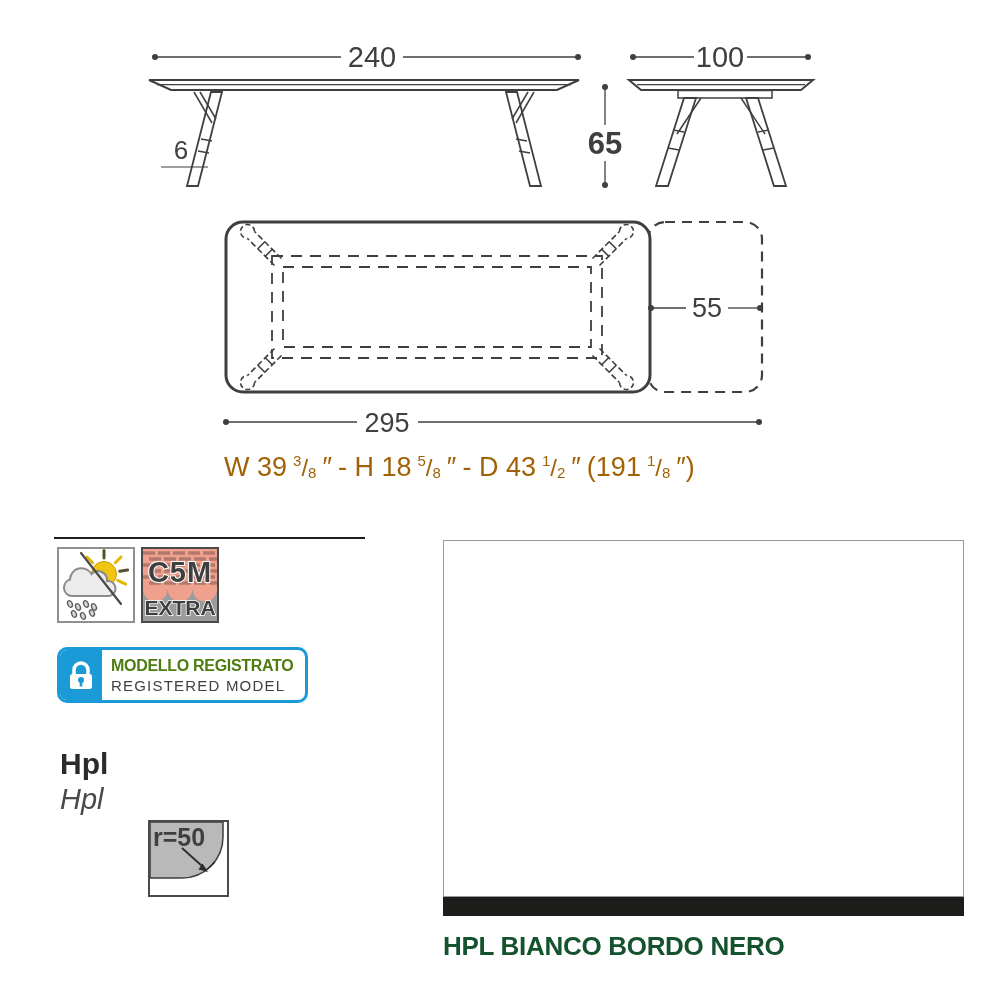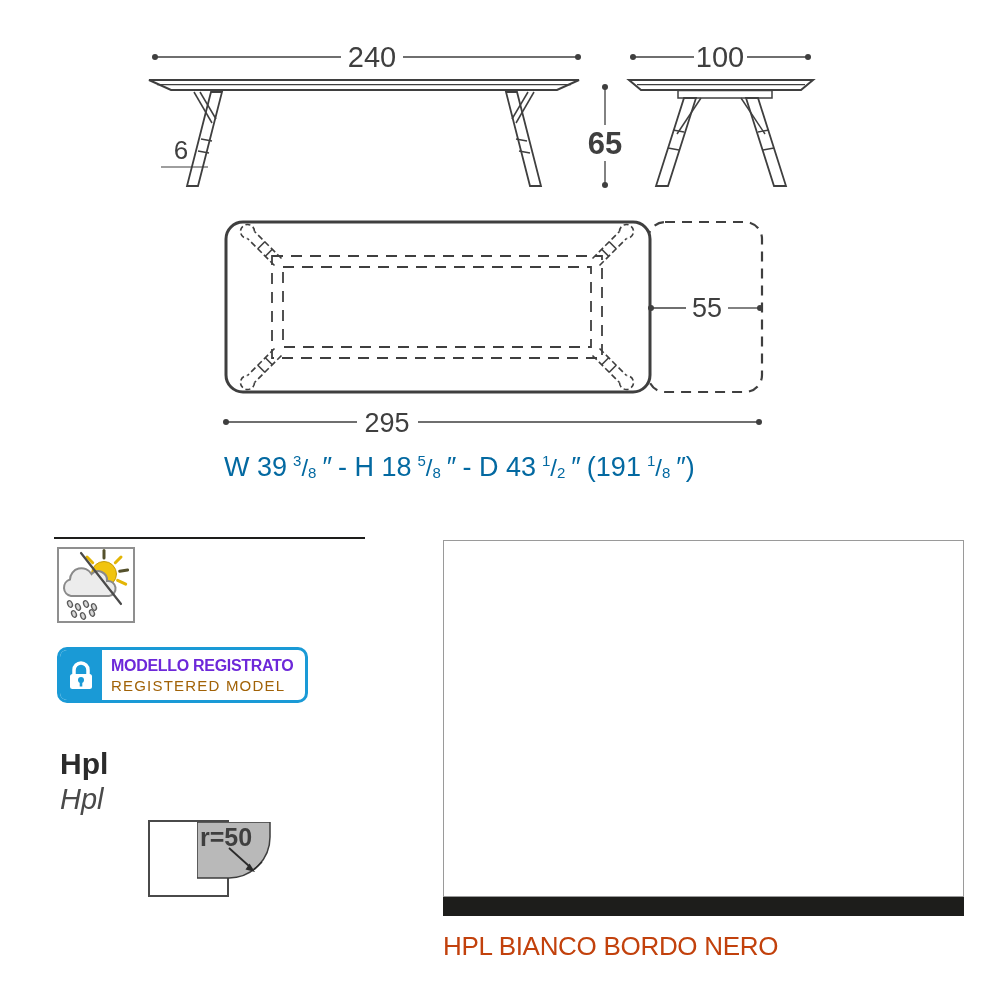--- a/index.html
+++ b/index.html
@@ -3,50 +3,50 @@
 <meta charset="utf-8">
 <style>
   html,body{margin:0;padding:0;background:#fff;}
   .page{position:relative;width:1000px;height:1000px;background:#fff;overflow:hidden;
         font-family:"Liberation Sans",sans-serif;color:#3f3f3f;}
   svg text{font-family:"Liberation Sans",sans-serif;fill:#3f3f3f;}
   .drawing{position:absolute;left:0;top:0;}
 
   
   .imperial{position:absolute;left:224px;top:452px;display:flex;align-items:baseline;
-            gap:6px;font-size:27px;color:#0369a1;white-space:nowrap;}
+            gap:6px;font-size:27px;color:#a16207;white-space:nowrap;}
   .imperial .frac{display:inline-flex;align-items:baseline;}
   .imperial .num{font-size:15px;position:relative;top:-10px;}
   .imperial .den{font-size:15px;position:relative;top:2px;}
   .imperial .fslash{font-size:24px;margin:0 0px;}
 
   .divider{position:absolute;left:54px;top:537px;width:311px;border-top:2px solid #1d1d1b;}
 
   .icon-box{position:absolute;background:#fff;box-sizing:border-box;}
   .icon-weather{left:57px;top:547px;width:78px;height:76px;border:2px solid #8f8f8f;}
   .icon-c5m{left:141px;top:547px;width:78px;height:76px;border:2px solid #4a4a4a;}
   .icon-sp{left:57px;top:820px;width:81px;height:77px;border:2px solid #4a4a4a;}
-  .icon-r{left:148px;top:820px;width:81px;height:77px;border:2px solid #4a4a4a;padding-left:47px;}
+  .icon-r{left:148px;top:820px;width:81px;height:77px;border:2px solid #4a4a4a;}
 
   .badge{position:absolute;left:57px;top:647px;display:flex;align-items:stretch;
          border:3px solid #1a9ad6;border-radius:10px;overflow:hidden;background:#fff;height:50px;}
   .badge-lock{width:42px;background:#1a9ad6;display:flex;align-items:center;justify-content:center;}
   .badge-text{padding:3px 12px 3px 9px;display:flex;flex-direction:column;justify-content:center;}
-  .badge-line1{color:#6d28d9;font-weight:bold;font-size:16px;letter-spacing:-0.3px;line-height:20px;}
-  .badge-line2{color:#a16207;font-weight:normal;font-size:15px;letter-spacing:1.2px;line-height:19px;}
+  .badge-line1{color:#4d7c0f;font-weight:bold;font-size:16px;letter-spacing:-0.3px;line-height:20px;}
+  .badge-line2{color:#404040;font-weight:normal;font-size:15px;letter-spacing:1.2px;line-height:19px;}
 
   .material{position:absolute;left:60px;top:747px;}
   .material-bold{font-weight:bold;font-size:30px;color:#2b2b2b;line-height:34px;}
   .material-italic{font-style:italic;font-size:29px;color:#4a4a4a;line-height:36px;font-weight:300;}
 
   .swatch{position:absolute;left:443px;top:540px;width:521px;}
   .swatch-fill{width:100%;height:357px;background:#ffffff;border:1px solid #9a9a9a;box-sizing:border-box;}
   .swatch-edge{width:100%;height:19px;background:#1d1d1b;}
-  .swatch-label{position:absolute;left:443px;top:931px;font-weight:normal;font-size:26px;
-                color:#c2410c;letter-spacing:-0.3px;}
+  .swatch-label{position:absolute;left:443px;top:931px;font-weight:bold;font-size:26px;
+                color:#14532d;letter-spacing:-0.3px;}
 </style>
 </head>
 <body>
 
 <div class="page">
 
   <svg class="drawing" width="1000" height="520" viewBox="0 0 1000 520">
     <defs>
       <g id="cornerleg" stroke="#3f3f3f" stroke-width="1.6" fill="none">
         <line x1="3.5" y1="-3.5" x2="-23.5" y2="-30.5" stroke-dasharray="6 3"></line>
@@ -201,20 +201,41 @@
           <ellipse cx="27" cy="55" rx="2.2" ry="3.4" transform="rotate(-25 27 55)"></ellipse>
           <ellipse cx="35" cy="58" rx="2.2" ry="3.4" transform="rotate(-25 35 58)"></ellipse>
           <ellipse cx="15" cy="65" rx="2.2" ry="3.4" transform="rotate(-25 15 65)"></ellipse>
           <ellipse cx="24" cy="67" rx="2.2" ry="3.4" transform="rotate(-25 24 67)"></ellipse>
           <ellipse cx="33" cy="64" rx="2.2" ry="3.4" transform="rotate(-25 33 64)"></ellipse>
         </g>
       </g>
     </svg>
   </div>
 
+  <div class="icon-box icon-c5m">
+    <svg width="74" height="72" viewBox="0 0 74 72">
+      <rect x="0" y="0" width="74" height="40" fill="#f0a18e"></rect>
+      <g stroke="#b27a6d" stroke-width="3.5" stroke-dasharray="12 3">
+        <line x1="0" y1="4" x2="74" y2="4"></line>
+        <line x1="6" y1="10" x2="74" y2="10"></line>
+        <line x1="0" y1="16" x2="74" y2="16"></line>
+        <line x1="6" y1="22" x2="74" y2="22"></line>
+        <line x1="0" y1="28" x2="74" y2="28"></line>
+        <line x1="6" y1="34" x2="74" y2="34"></line>
+      </g>
+      <rect x="0" y="40" width="74" height="32" fill="#9c9c9c"></rect>
+      <g fill="#f0a18e">
+        <path d="M0,40 a12.3,12.3 0 0 0 24.6,0 Z"></path>
+        <path d="M24.8,40 a12.3,12.3 0 0 0 24.6,0 Z"></path>
+        <path d="M49.6,40 a12.3,12.3 0 0 0 24.6,0 Z"></path>
+      </g>
+      <text x="37" y="33" text-anchor="middle" font-size="29" font-weight="bold" stroke="#ffffff" stroke-width="2" paint-order="stroke" letter-spacing="1" fill="#e41b2c">C5M</text>
+      <text x="37" y="66" text-anchor="middle" font-size="21" font-weight="bold" fill="#3d3d3d" stroke="#ffffff" stroke-width="1.5" paint-order="stroke">EXTRA</text>
+    </svg>
+  </div>
 
   <div class="badge">
     <div class="badge-lock">
       <svg width="26" height="30" viewBox="0 0 26 30">
         <path d="M6,15 V10 a7,7 0 0 1 14,0 V15" fill="none" stroke="#ffffff" stroke-width="3.5"></path>
         <rect x="2" y="14" width="22" height="15" rx="2.5" fill="#ffffff"></rect>
         <circle cx="13" cy="20" r="3" fill="#1a9ad6"></circle>
         <rect x="11.7" y="21" width="2.6" height="5.5" fill="#1a9ad6"></rect>
       </svg>
     </div>

